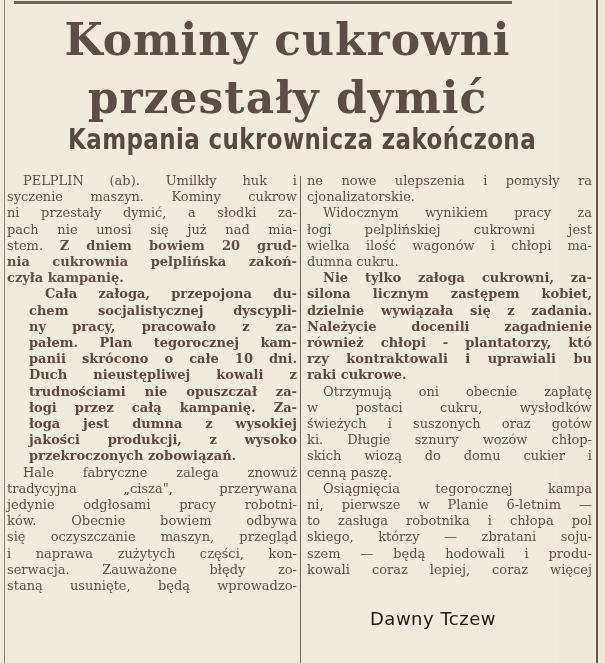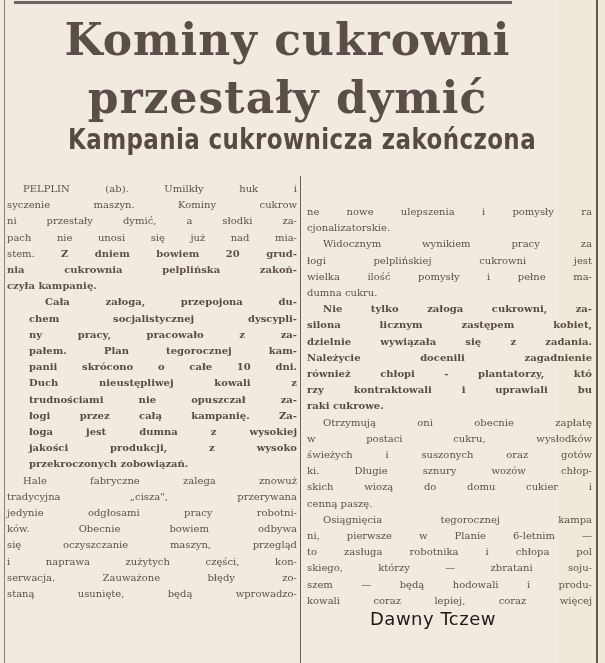--- a/index.html
+++ b/index.html
@@ -79,35 +79,34 @@
       font-weight: bold;
       font-size: 28px;
       color: #574a44;
       white-space: nowrap;
       transform: scaleX(0.82);
       transform-origin: 300px 0;
       letter-spacing: 0.5px;
     }
     .column {
       position: absolute;
-      top: 181px;
+      top: 173px;
       font-family: "DejaVu Serif", serif;
-      font-size: 10px;
+      font-size: 13px;
       line-height: 16.2px;
       color: #5f4f49;
       text-align: justify;
     }
     .col-left {
       left: 7px;
       width: 290px;
     }
     .col-right {
       left: 307px;
       width: 285px;
-      margin-top: 23px;
     }
     .col-divider {
       position: absolute;
       left: 300px;
       top: 176px;
       width: 1px;
       height: 487px;
       background: #6a625c;
     }
     .para {
@@ -198,21 +197,21 @@
   </div>
 
   <div class="column col-right">
     <div class="para noindent">
       <span class="line">ne nowe ulepszenia i pomysły ra</span>
       <span class="line last">cjonalizatorskie.</span>
     </div>
     <div class="para noindent">
       <span class="line indent">Widocznym wynikiem pracy za</span>
       <span class="line">łogi pelplińskiej cukrowni jest</span>
-      <span class="line">wielka ilość pomysły i pełne ma-</span>
+      <span class="line">wielka ilość wagonów i chłopi ma-</span>
       <span class="line last">dumna cukru.</span>
     </div>
     <div class="para noindent bold">
       <span class="line indent">Nie tylko załoga cukrowni, za-</span>
       <span class="line">silona licznym zastępem kobiet,</span>
       <span class="line">dzielnie wywiązała się z zadania.</span>
       <span class="line">Należycie docenili zagadnienie</span>
       <span class="line">również chłopi - plantatorzy, któ</span>
       <span class="line">rzy kontraktowali i uprawiali bu</span>
       <span class="line last">raki cukrowe.</span>

